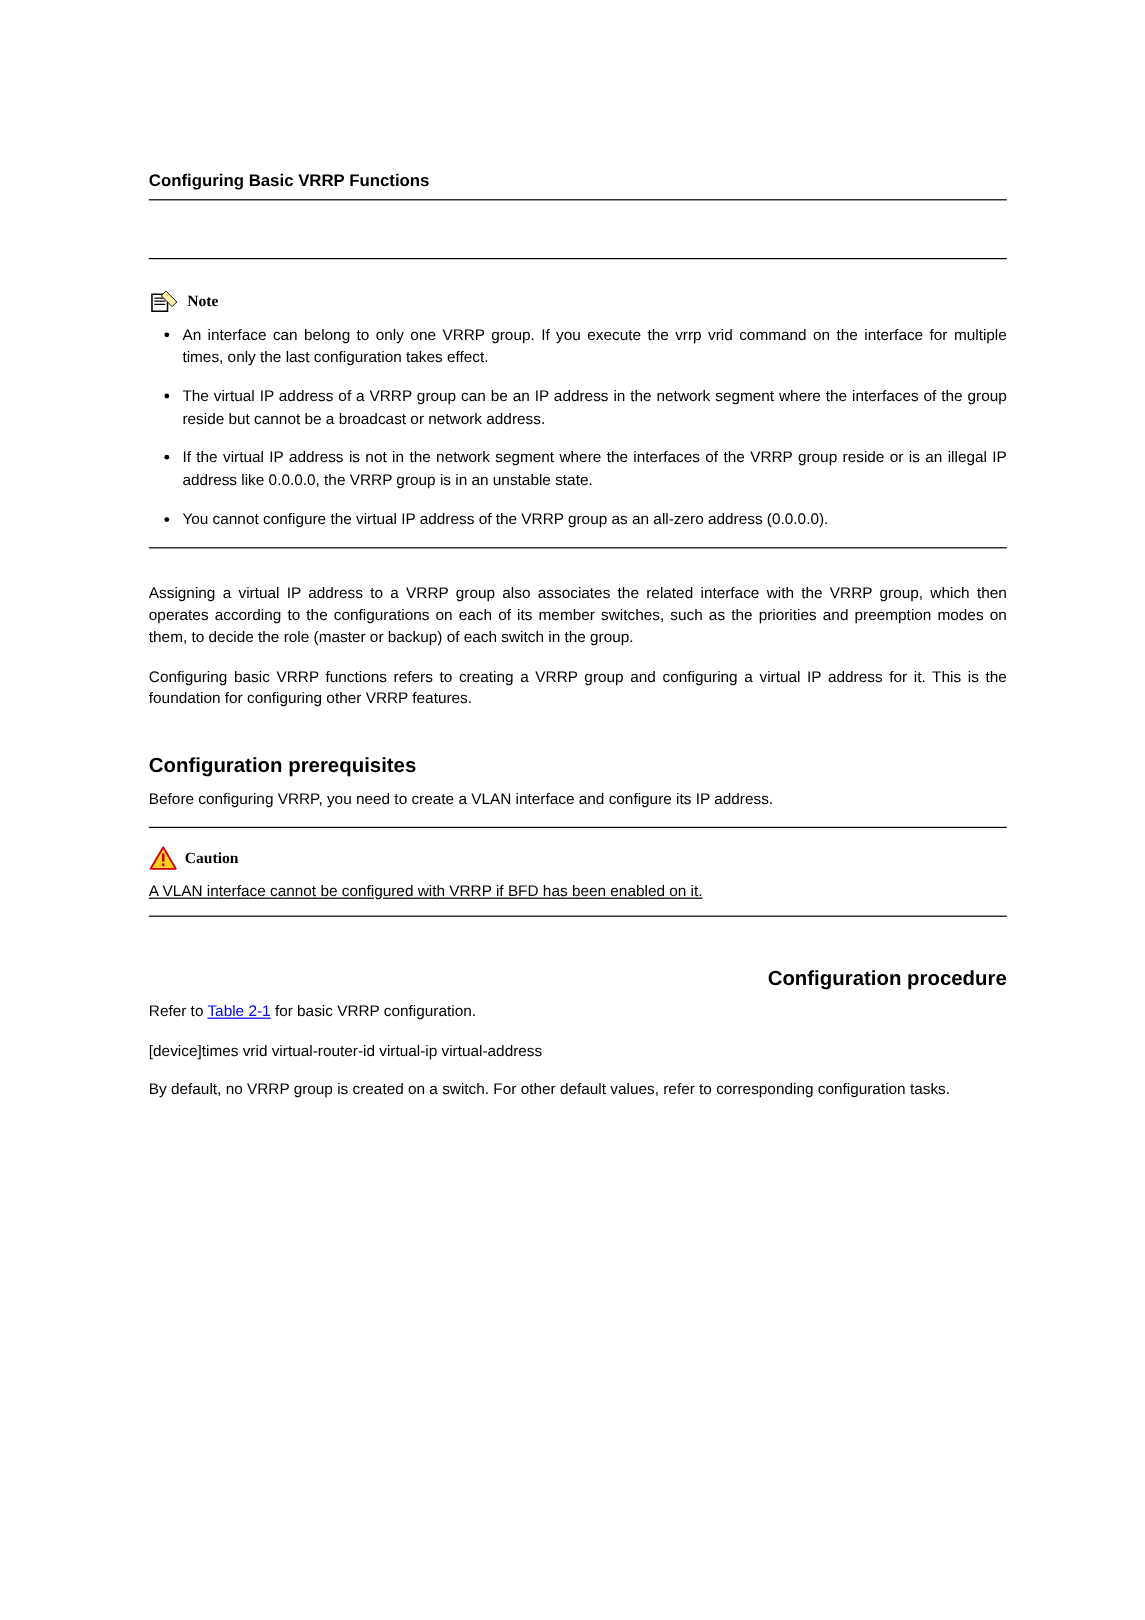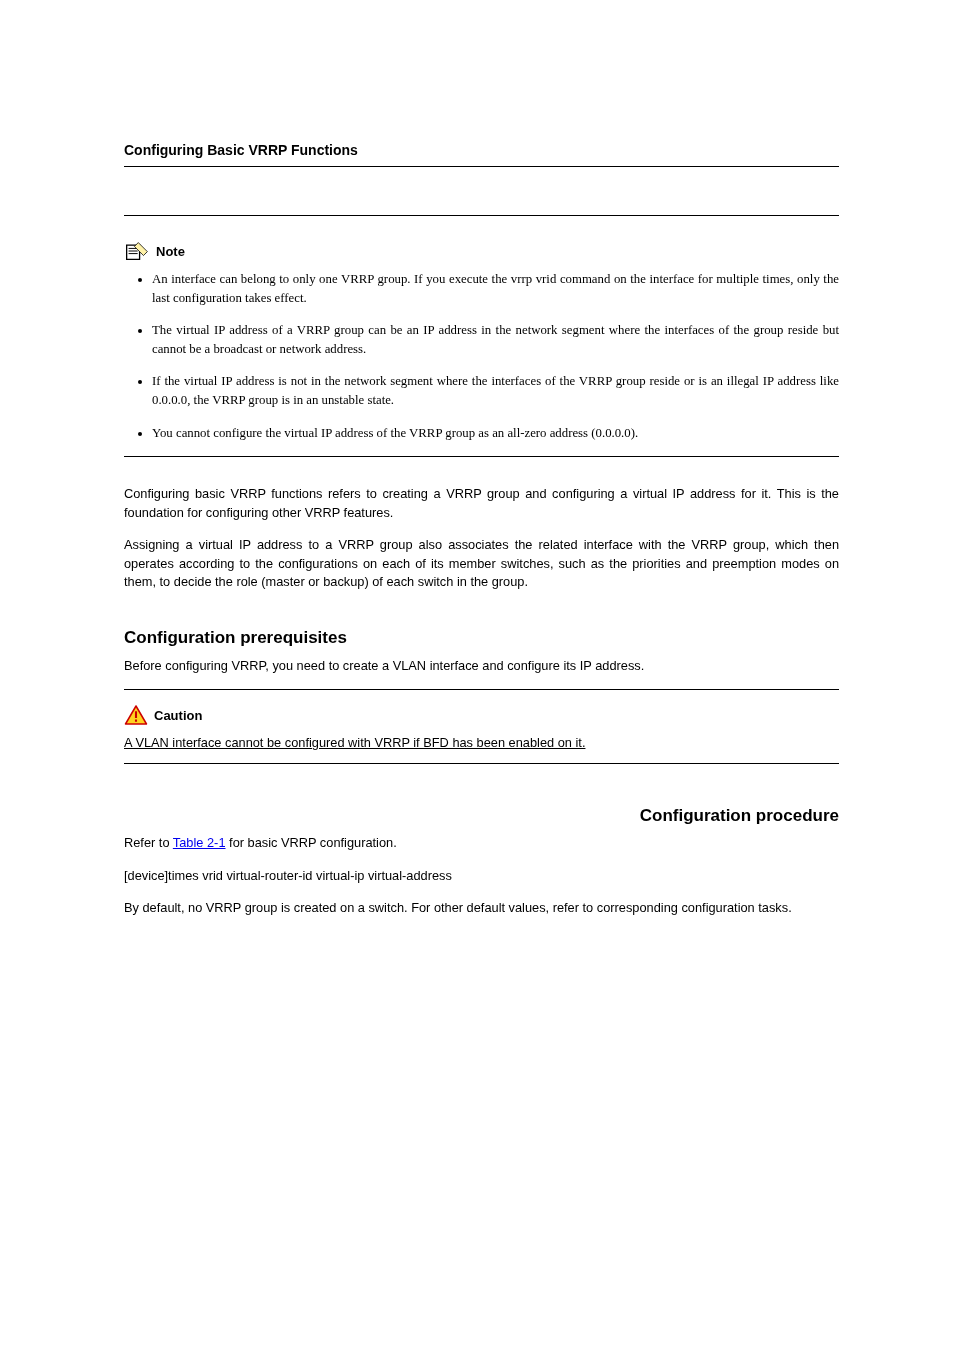--- a/index.html
+++ b/index.html
@@ -35,37 +35,37 @@
     border-top: 1px solid #000000;
     margin: 0;
     height: 0;
   }
   .callout {
     margin-top: 48px;
     margin-bottom: 28px;
   }
   .callout-head {
     display: flex;
-    align-items: flex-end;
+    align-items: center;
     gap: 6px;
     margin: 14px 0 8px 0;
+    font-family: Liberation Serif, serif;
   }
   .callout-head .label {
     font-weight: bold;
     font-size: 13px;
   }
   ul.bullets {
     list-style: disc;
     padding-left: 28px;
     margin: 4px 0 10px 0;
   }
   ul.bullets > li {
     margin-bottom: 14px;
     text-align: justify;
-    font-family: Liberation Serif, serif;
   }
   .body-p {
     margin: 14px 0;
     text-align: justify;
   }
   .sub-heading {
     font-weight: bold;
     font-size: 17px;
     margin-top: 34px;
     margin-bottom: 4px;
@@ -123,22 +123,22 @@
     </div>
     <ul class="bullets">
       <li>An interface can belong to only one VRRP group. If you execute the vrrp vrid command on the interface for multiple times, only the last configuration takes effect.</li>
       <li>The virtual IP address of a VRRP group can be an IP address in the network segment where the interfaces of the group reside but cannot be a broadcast or network address.</li>
       <li>If the virtual IP address is not in the network segment where the interfaces of the VRRP group reside or is an illegal IP address like 0.0.0.0, the VRRP group is in an unstable state.</li>
       <li>You cannot configure the virtual IP address of the VRRP group as an all-zero address (0.0.0.0).</li>
     </ul>
     <hr class="hr-thin">
   </div>
 
+  <p class="body-p">Assigning a virtual IP address to a VRRP group also associates the related interface with the VRRP group, which then operates according to the configurations on each of its member switches, such as the priorities and preemption modes on them, to decide the role (master or backup) of each switch in the group.</p>
   <p class="body-p">Configuring basic VRRP functions refers to creating a VRRP group and configuring a virtual IP address for it. This is the foundation for configuring other VRRP features.</p>
-  <p class="body-p">Assigning a virtual IP address to a VRRP group also associates the related interface with the VRRP group, which then operates according to the configurations on each of its member switches, such as the priorities and preemption modes on them, to decide the role (master or backup) of each switch in the group.</p>
 
   <div class="sub-heading">Configuration prerequisites</div>
   <p class="body-p" style="margin-top:6px;">Before configuring VRRP, you need to create a VLAN interface and configure its IP address.</p>
 
   <hr class="hr-thin">
   <div class="callout-head">
     <span class="caution-icon">
       <svg viewBox="0 0 32 28" width="24" height="22">
         <path d="M16 2 L30 26 L2 26 Z" fill="#ffd21f" stroke="#cc0000" stroke-width="2" stroke-linejoin="round"></path>
         <rect x="14.6" y="9" width="2.8" height="9" fill="#cc0000"></rect>

